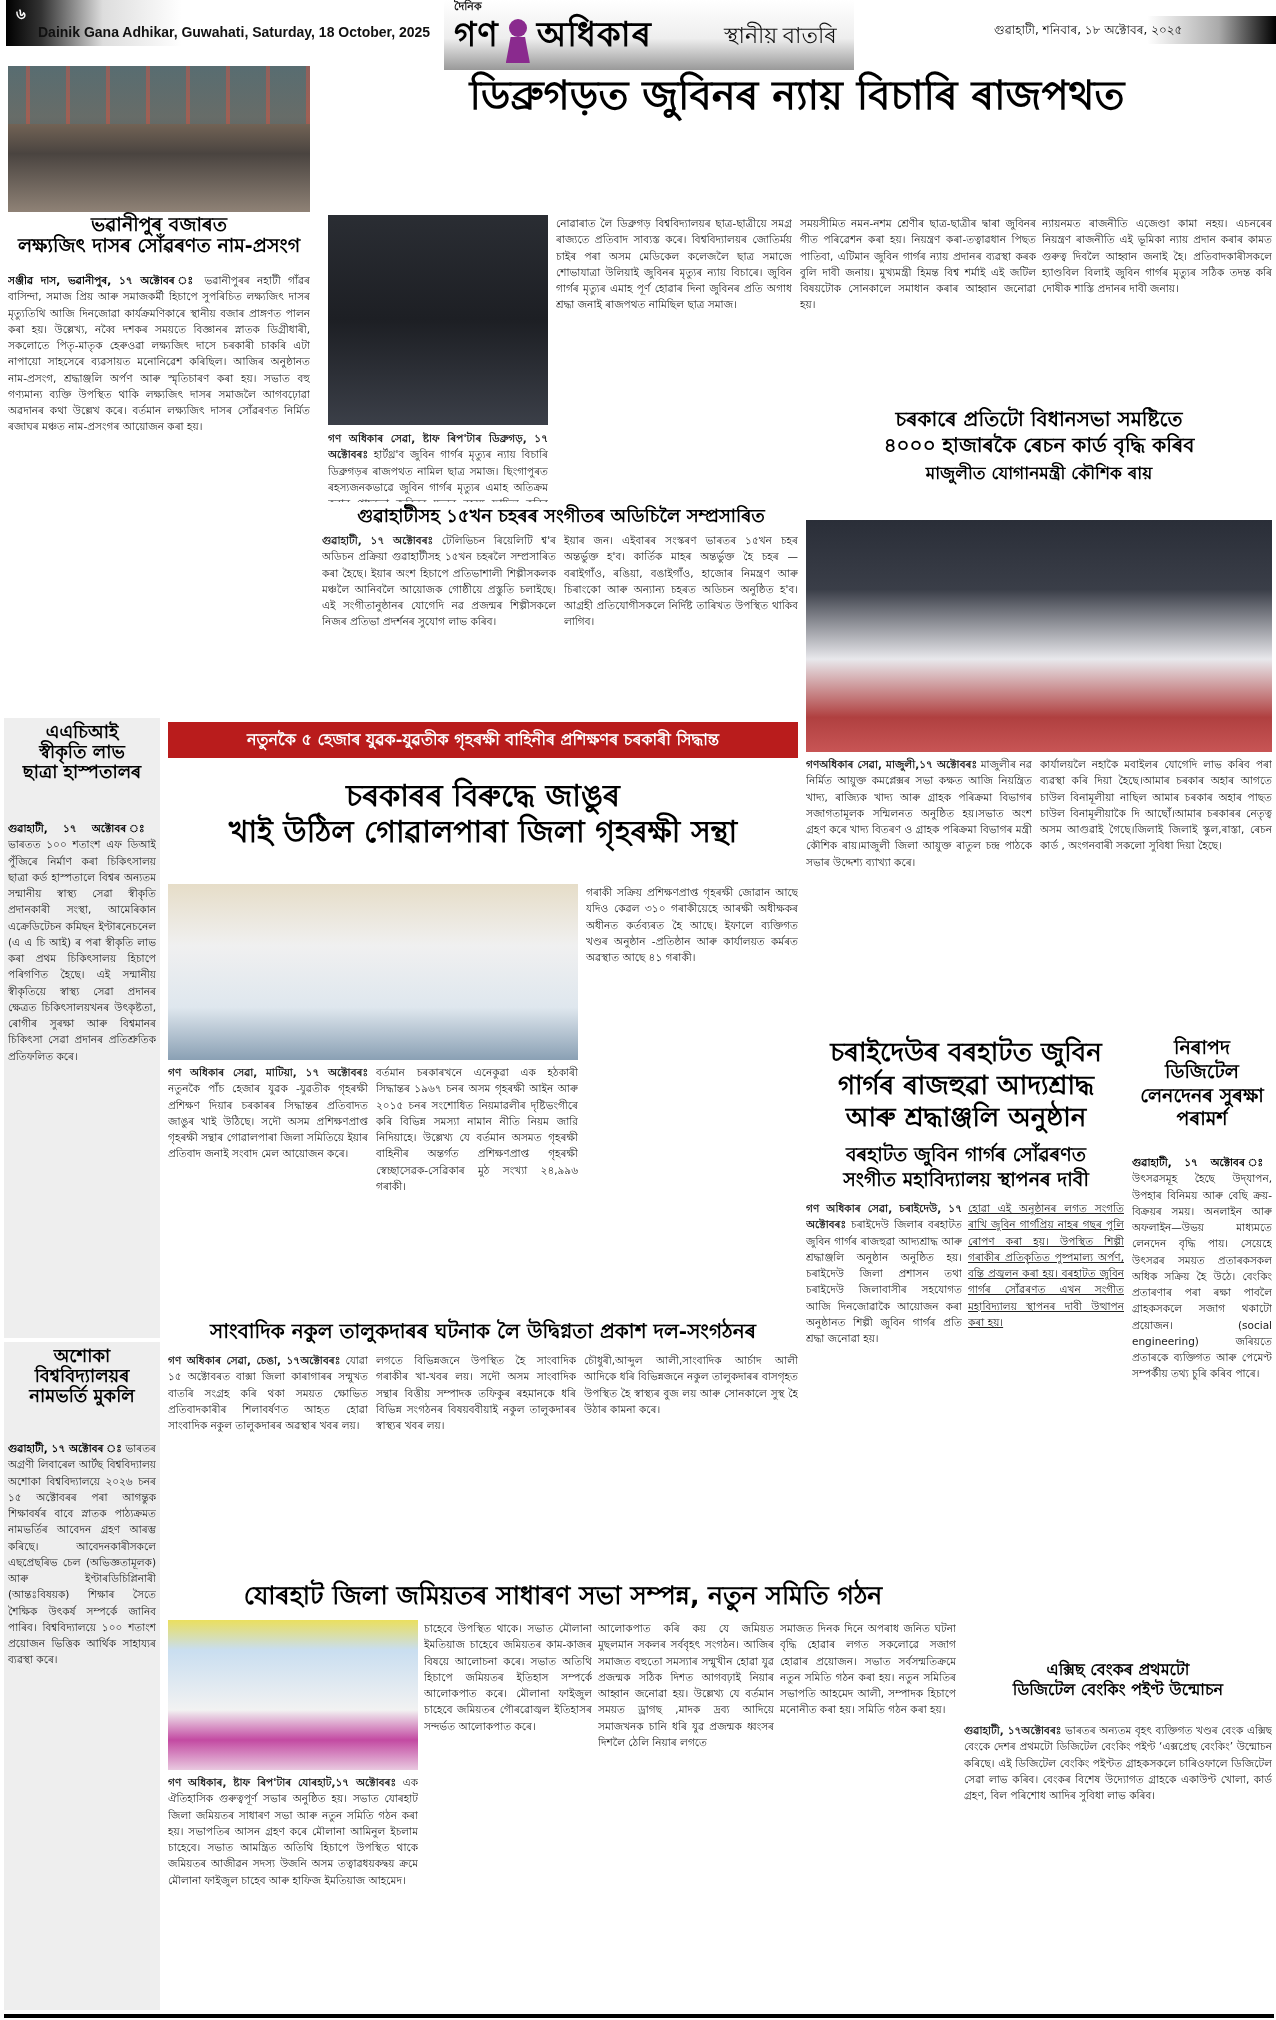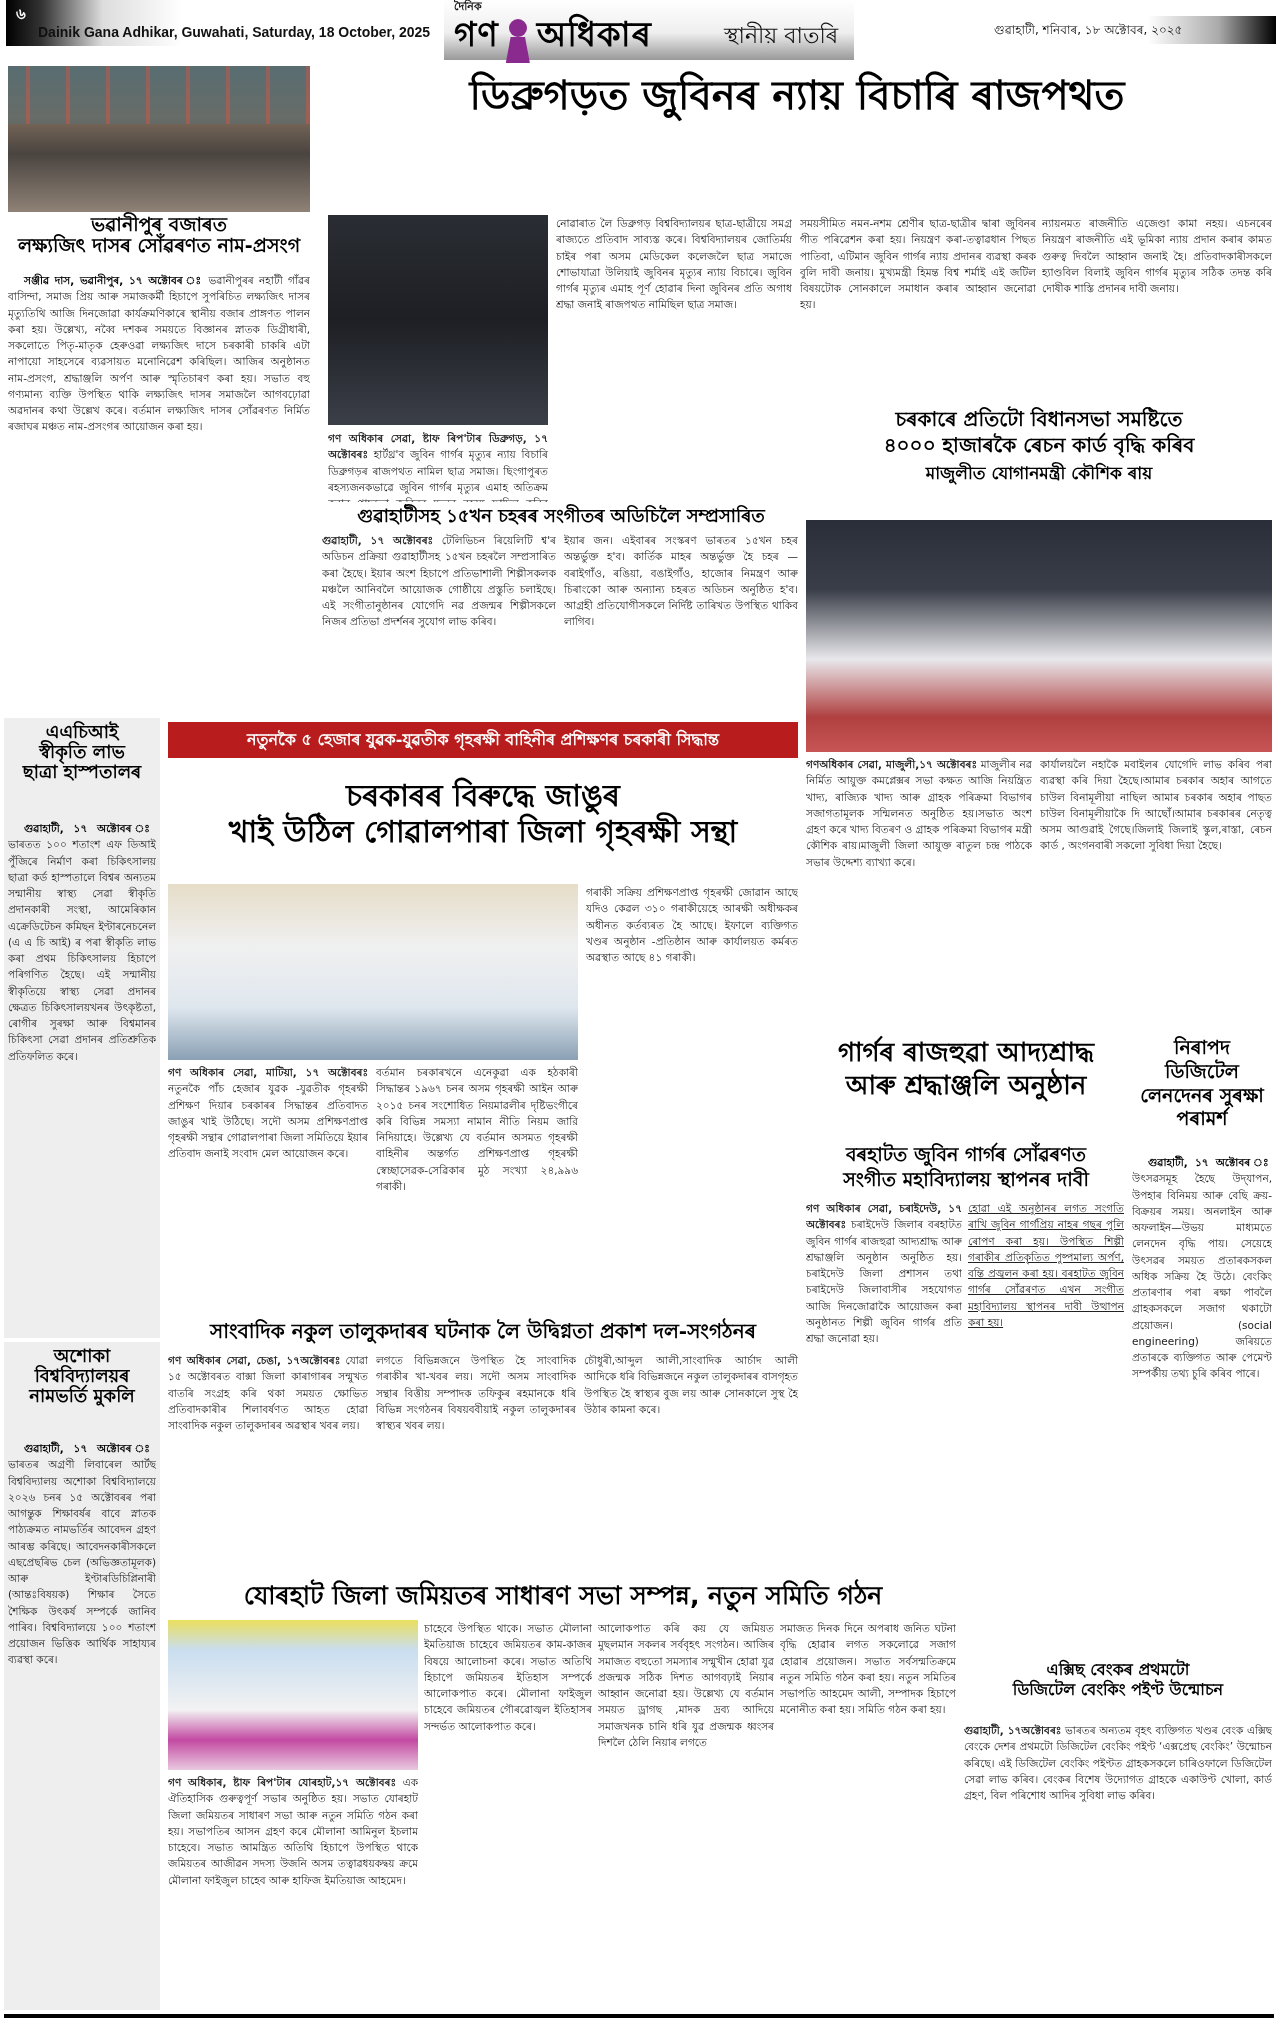--- a/index.html
+++ b/index.html
@@ -6,35 +6,35 @@
   html, body { width: 1276px; height: 2020px; background: #ffffff; overflow: hidden; }
   body { font-family: "DejaVu Sans", sans-serif; color: #111; position: relative; }
 
   .page { position: absolute; left: 0; top: 0; width: 1276px; height: 2020px; background: #fff; }
 
   
   .mast-left { position: absolute; left: 6px; top: 0; width: 440px; height: 46px;
     background: linear-gradient(90deg, #000 0%, #333 8%, #ddd 22%, #fff 40%); }
   .page-num { position: absolute; left: 10px; top: 2px; width: 16px; height: 20px; color: #fff; font-size: 15px; font-weight: bold; }
   .mast-date-en { position: absolute; left: 32px; top: 24px; font-family: "Liberation Sans", sans-serif; font-size: 14px; font-weight: bold; color: #111; white-space: nowrap; }
-  .mast-center { position: absolute; left: 444px; top: 0; width: 410px; height: 60px;
-    background: linear-gradient(180deg, #fff 0%, #eee 55%, #999 100%); }
+  .mast-center { position: absolute; left: 444px; top: 0; width: 410px; height: 70px;
+    background: linear-gradient(180deg, #fff 0%, #eee 55%, #999 100%); font-family: Liberation Serif, serif; }
   .logo-small { position: absolute; left: 368px; top: 0; font-size: 11px; font-weight: bold; }
   .logo { position: absolute; left: 10px; top: 8px; font-size: 34px; font-weight: bold; color: #000; letter-spacing: 1px; white-space: nowrap; display: flex; align-items: flex-end; gap: 4px; }
   .logo-mark { display: inline-block; width: 30px; height: 46px; position: relative; }
   .logo-mark .head { position: absolute; left: 6px; top: 0; width: 18px; height: 18px; border-radius: 50%; background: #8a2a8e; }
   .logo-mark .body { position: absolute; left: 3px; top: 18px; width: 24px; height: 26px; background: #8a2a8e; clip-path: polygon(20% 0, 80% 0, 100% 100%, 0 100%); }
   .section-title { position: absolute; left: 280px; top: 18px; font-size: 22px; white-space: nowrap; }
   .mast-right { position: absolute; left: 990px; top: 16px; width: 286px; height: 28px;
     background: linear-gradient(90deg, #fff 0%, #fff 55%, #aaa 80%, #000 100%); }
   .mast-date-as { position: absolute; left: 4px; top: 5px; font-size: 12px; white-space: nowrap; }
   .photo { position: absolute; overflow: hidden; }
   .headline { position: absolute; font-weight: bold; text-align: center; line-height: 1.1; color: #000; }
   .body-text { position: absolute; font-size: 10.5px; line-height: 1.55; text-align: justify; color: #222; overflow: hidden; }
-  .body-text b { color: #000; margin-left: 16px; }
+  .body-text b { color: #000; }
   .col-text { position: absolute; font-size: 10.5px; line-height: 1.55; text-align: justify; color: #222; overflow: hidden; }
   .grey-box { position: absolute; background: #eeeeee; }
   .banner { position: absolute; background: #b91c1c; color: #fff; font-weight: bold; text-align: center; }
   .rule { position: absolute; background: #000; }
 
   
   .ph-market { background: linear-gradient(180deg, #556b6f 0%, #7b6a5a 35%, #4a4440 60%, #8f8276 100%); }
   .ph-market::before { content:""; position:absolute; left:0; top:0; width:100%; height:40%; background: repeating-linear-gradient(90deg, #5a6e72 0 18px, #b85a50 18px 22px, #5a6e72 22px 40px); opacity:.6; }
   .ph-press { background: linear-gradient(180deg, #2a2d33 0%, #1d1f24 50%, #3b3f48 100%); }
   .ph-stage { background: linear-gradient(180deg, #2a2e38 0%, #3a3e48 30%, #e8e8ec 60%, #b04040 85%, #c85555 100%); }
@@ -148,20 +148,21 @@
 
   <div class="headline" style="left:168px;top:1320px;width:630px;font-size:20px;">সাংবাদিক নকুল তালুকদাৰৰ ঘটনাক লৈ উদ্বিগ্নতা প্ৰকাশ দল-সংগঠনৰ</div>
   <div class="col-text" style="left:168px;top:1352px;width:200px;height:224px;">
     <b>গণ অধিকাৰ সেৱা, চেঙা, ১৭অক্টোবৰঃ</b>
     <span>যোৱা ১৫ অক্টোবৰত বাক্সা জিলা কাৰাগাৰৰ সন্মুখত বাতৰি সংগ্ৰহ কৰি থকা সময়ত ক্ষোভিত প্ৰতিবাদকাৰীৰ শিলাবৰ্ষণত আহত হোৱা সাংবাদিক নকুল তালুকদাৰৰ অৱস্থাৰ খবৰ লয়।</span>
   </div>
   <div class="col-text" style="left:376px;top:1352px;width:200px;height:224px;">লগতে বিভিন্নজনে উপস্থিত হৈ সাংবাদিক গৰাকীৰ খা-খবৰ লয়। সদৌ অসম সাংবাদিক সন্থাৰ বিত্তীয় সম্পাদক তফিকুৰ ৰহমানকে ধৰি বিভিন্ন সংগঠনৰ বিষয়ববীয়াই নকুল তালুকদাৰৰ স্বাস্থ্যৰ খবৰ লয়।</div>
   <div class="col-text" style="left:584px;top:1352px;width:214px;height:224px;">চৌধুৰী,আব্দুল আলী,সাংবাদিক আৰ্চাদ আলী আদিকে ধৰি বিভিন্নজনে নকুল তালুকদাৰৰ বাসগৃহত উপস্থিত হৈ স্বাস্থ্যৰ বুজ লয় আৰু সোনকালে সুস্থ হৈ উঠাৰ কামনা কৰে।</div>
 
   <div class="headline" style="left:806px;top:1036px;width:320px;font-size:26px;line-height:1.25;">
+    <div>চৰাইদেউৰ বৰহাটত জুবিন</div>
     <div>গাৰ্গৰ ৰাজহুৱা আদ্যশ্ৰাদ্ধ</div>
     <div>আৰু শ্ৰদ্ধাঞ্জলি অনুষ্ঠান</div>
   </div>
   <div class="headline" style="left:806px;top:1142px;width:320px;font-size:19px;line-height:1.3;">
     <div>বৰহাটত জুবিন গাৰ্গৰ সোঁৱৰণত</div>
     <div>সংগীত মহাবিদ্যালয় স্থাপনৰ দাবী</div>
   </div>
   <div class="col-text" style="left:806px;top:1200px;width:156px;height:380px;">
     <b>গণ অধিকাৰ সেৱা, চৰাইদেউ, ১৭ অক্টোবৰঃ</b>
     <span>চৰাইদেউ জিলাৰ বৰহাটত জুবিন গাৰ্গৰ ৰাজহুৱা আদ্যশ্ৰাদ্ধ আৰু শ্ৰদ্ধাঞ্জলি অনুষ্ঠান অনুষ্ঠিত হয়। চৰাইদেউ জিলা প্ৰশাসন তথা চৰাইদেউ জিলাবাসীৰ সহযোগত আজি দিনজোৱাকৈ আয়োজন কৰা অনুষ্ঠানত শিল্পী জুবিন গাৰ্গৰ প্ৰতি শ্ৰদ্ধা জনোৱা হয়।</span>

